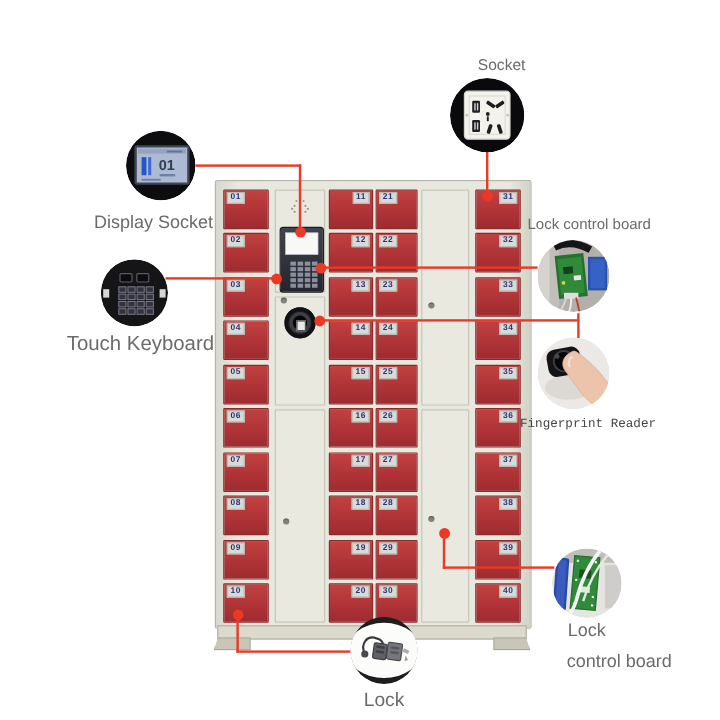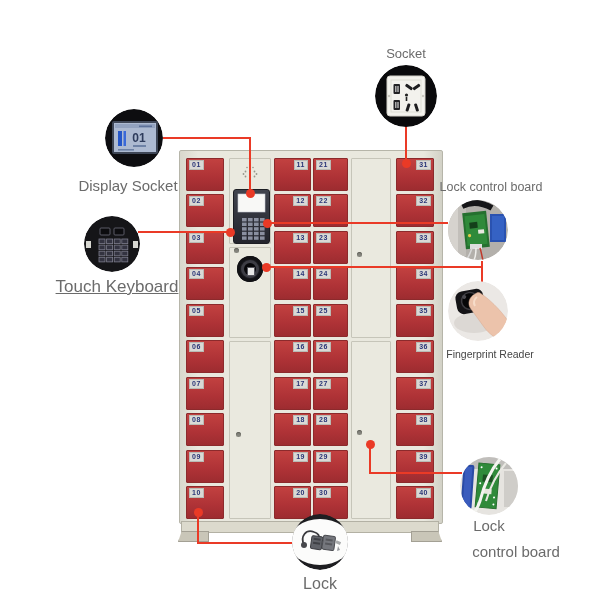--- a/index.html
+++ b/index.html
@@ -1,25 +1,25 @@
 <!DOCTYPE html>
 <html><head>
 <meta charset="utf-8">
 <style>
   html,body{margin:0;padding:0;background:#fff;}
   .canvas{position:relative;width:600px;height:600px;background:#ffffff;overflow:hidden;
           font-family:"Liberation Sans",sans-serif;}
 
   
   .lbl{position:absolute;transform:translateX(-50%);color:#6b6b6b;white-space:nowrap;}
-  #lbl-socket{left:406px;top:46px;font-size:13px;}
+  #lbl-socket{left:418px;top:46px;font-size:13px;}
   #lbl-display{left:128px;top:177px;font-size:15px;}
-  #lbl-keyboard{left:117px;top:277px;font-size:17px;text-decoration:underline;}
+  #lbl-keyboard{left:117px;top:277px;font-size:17px;}
   #lbl-main{left:491px;top:180px;font-size:12.5px;}
-  #lbl-fp{left:490px;top:348px;font-size:10.5px;font-family:Liberation Sans, sans-serif;color:#454545;}
+  #lbl-fp{left:490px;top:348px;font-size:10.5px;font-family:Liberation Mono, monospace;color:#454545;}
   #lbl-lockboard1{left:489px;top:517px;font-size:15px;}
   #lbl-lockboard2{left:492px;top:543px;font-size:15px;margin-left:24px;}
   #lbl-lock{left:320px;top:575px;font-size:16px;}
 
   
   .line{position:absolute;background:#ea3a26;}
   .dot{position:absolute;width:9px;height:9px;border-radius:50%;background:#ea3a26;}
   #ln-disp-h{left:163px;top:137px;width:88px;height:2px;}
   #ln-disp-v{left:249px;top:137px;width:2px;height:57px;}
   #dot-disp{left:246px;top:189px;}

